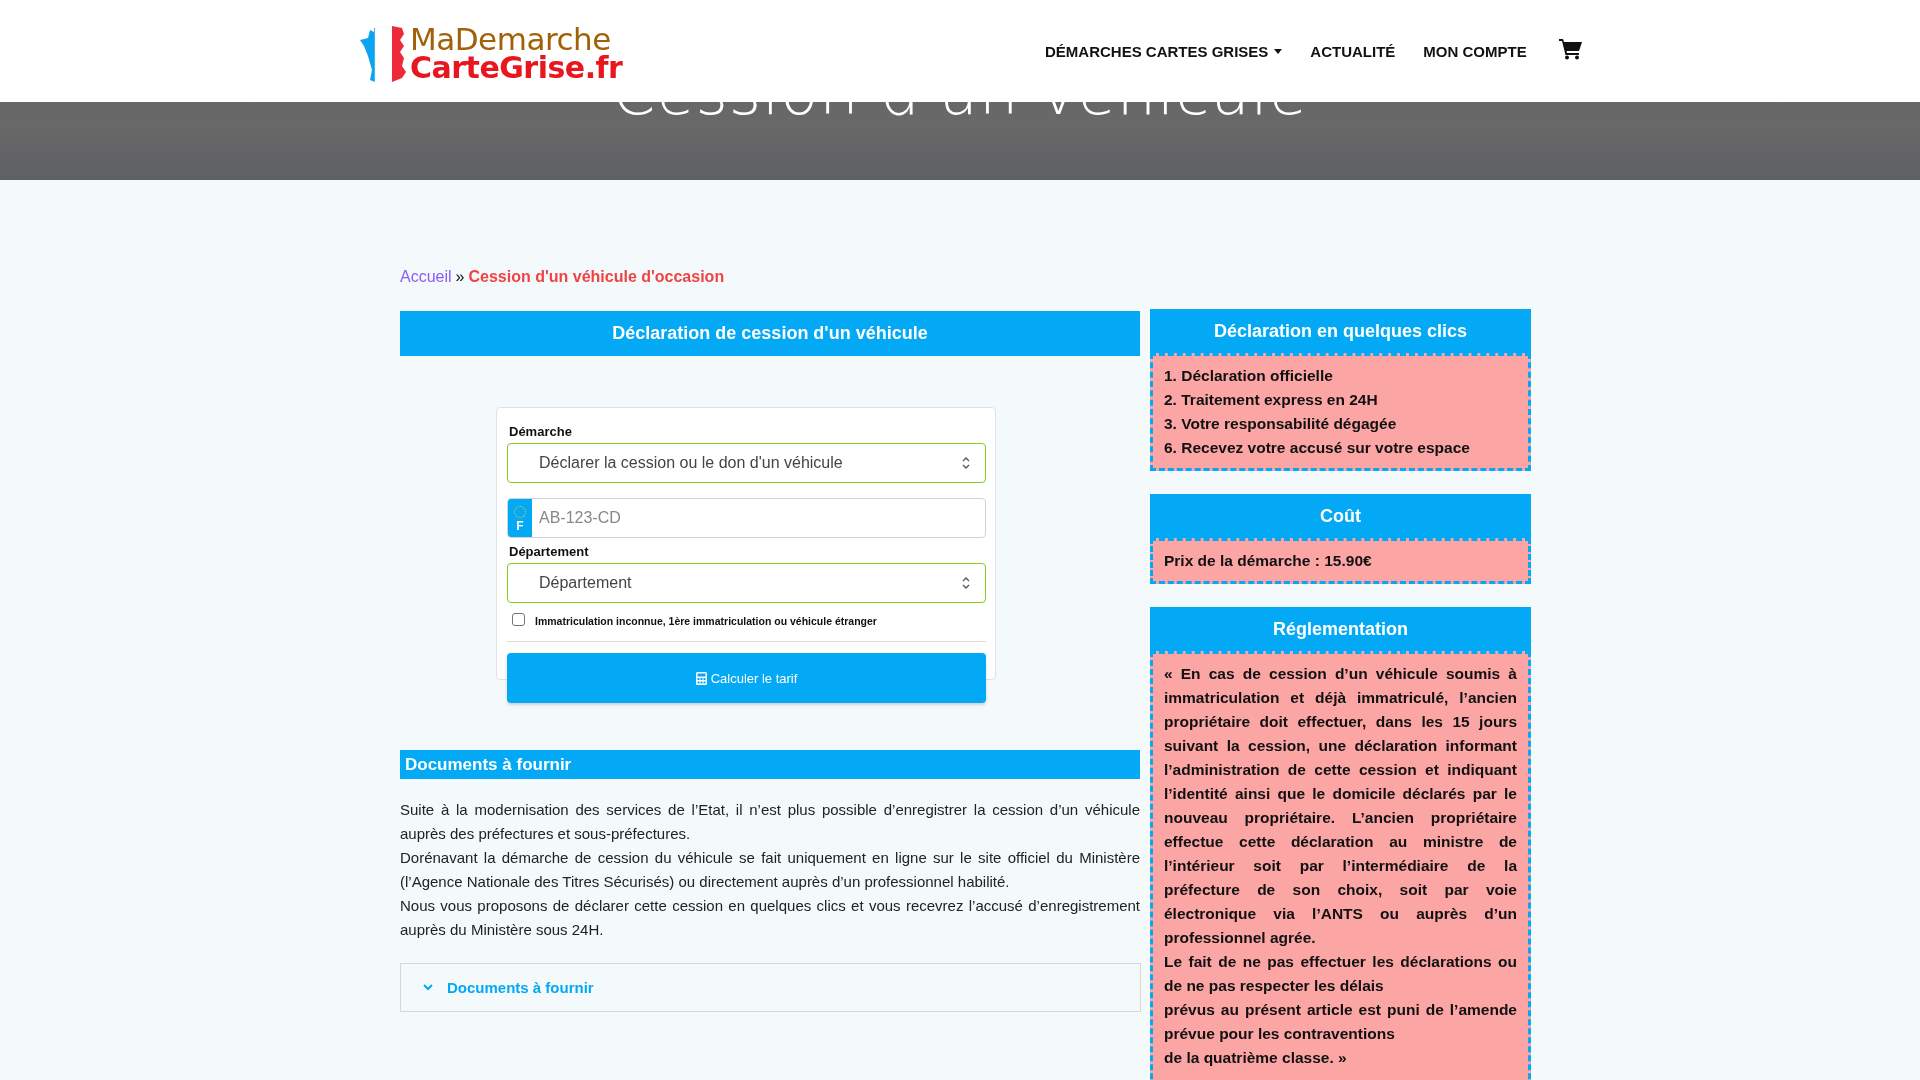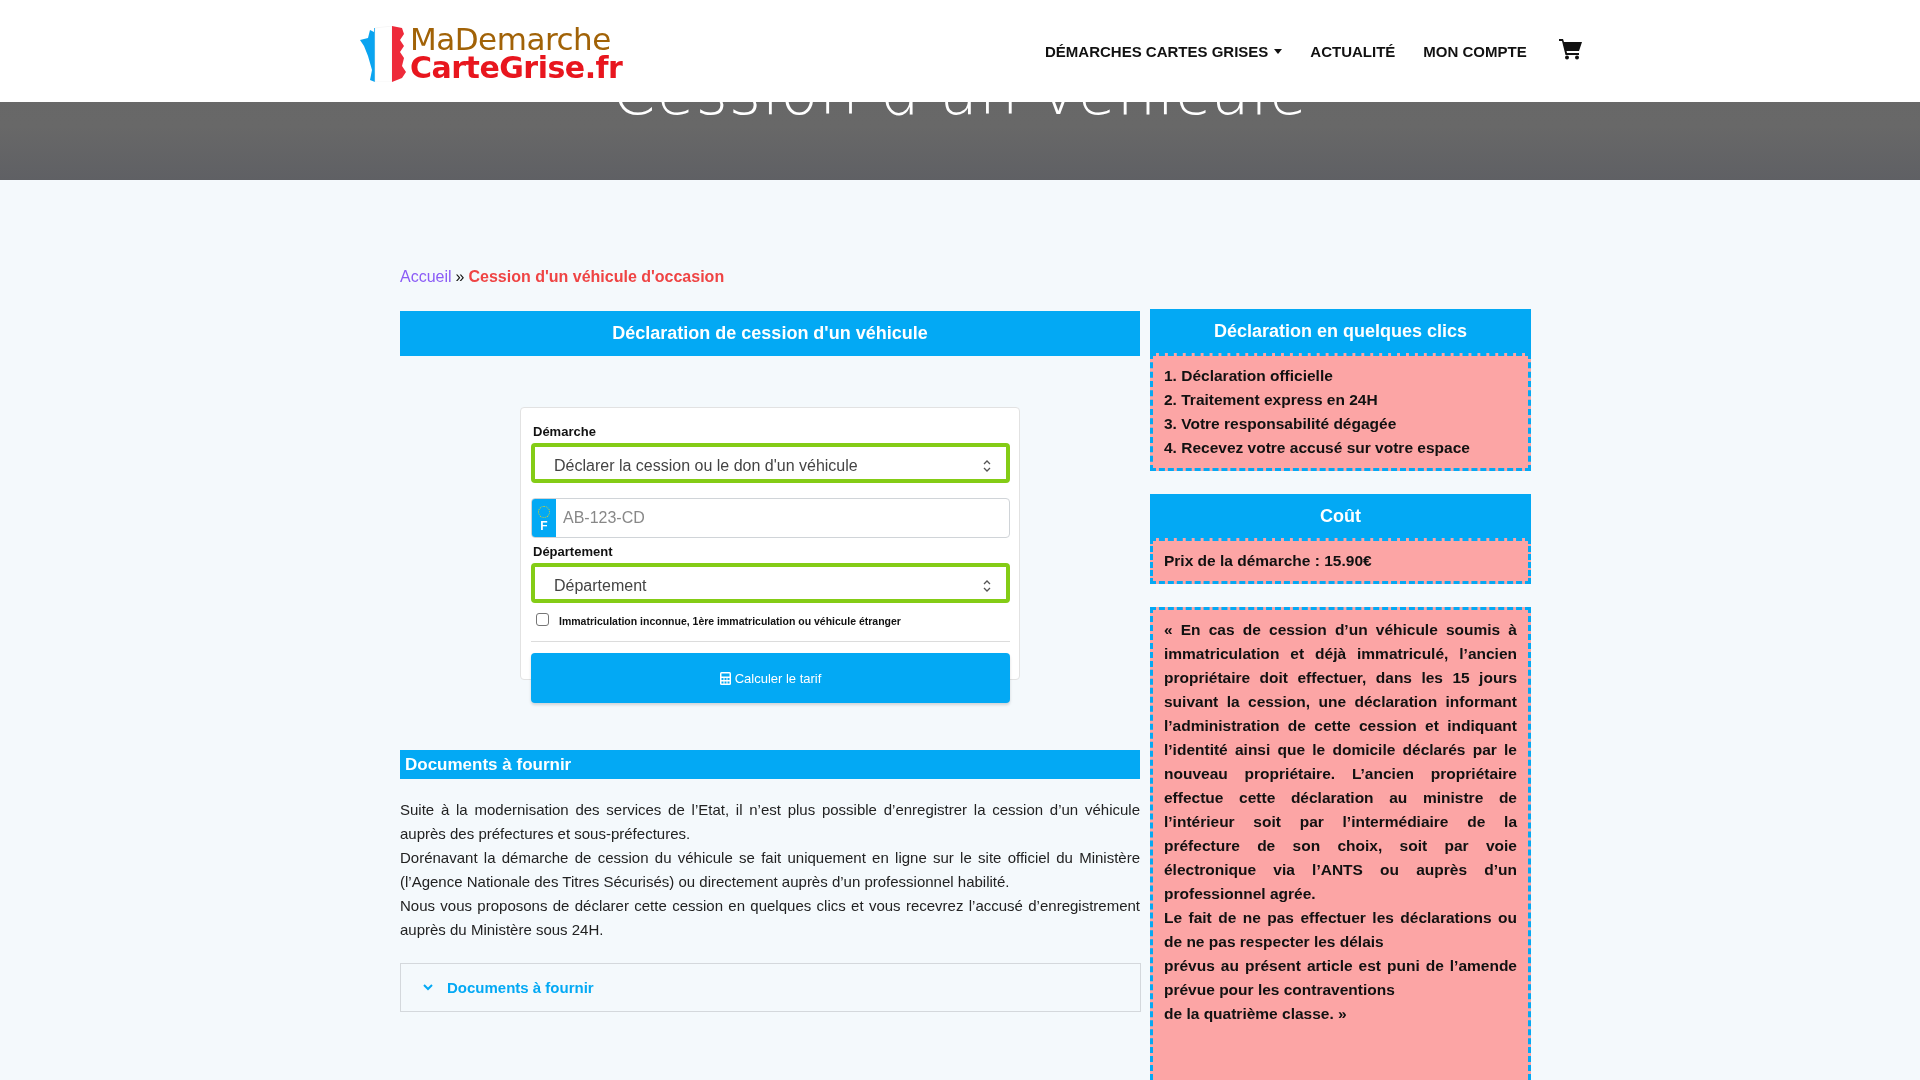--- a/index.html
+++ b/index.html
@@ -24,23 +24,23 @@
 
   
   .breadcrumb { position: absolute; left: 400px; top: 268px; font-size: 16px; }
   .breadcrumb a { color: #8b5cf6; text-decoration: none; text-align: center; }
   .breadcrumb .sep { color: #111; margin: 0 4px; }
   .breadcrumb .current { font-weight: bold; color: #ef4444; }
 
   
   .main-banner { position: absolute; left: 400px; top: 311px; width: 740px; height: 45px; background: #03a9f4; color: #fff; font-size: 18px; font-weight: bold; text-align: center; line-height: 45px; }
 
-  .form-card { position: absolute; left: 520px; top: 407px; width: 500px; height: 273px; background: #fff; border: 1px solid #e2e2e2; border-radius: 4px; }
+  .form-card { position: absolute; left: 496px; top: 407px; width: 500px; height: 273px; background: #fff; border: 1px solid #e2e2e2; border-radius: 4px; }
   .lbl { position: absolute; left: 12px; font-size: 13px; font-weight: bold; color: #111; }
-  .select { position: absolute; left: 10px; width: 479px; height: 40px; border: 4px solid #84cc16; border-radius: 4px; background: #fff; font-size: 16px; color: #444; padding-left: 19px; line-height: 38px; cursor: pointer; }
+  .select { position: absolute; left: 10px; width: 479px; height: 40px; border: 1px solid #84cc16; border-radius: 4px; background: #fff; font-size: 16px; color: #444; padding-left: 31px; line-height: 38px; cursor: pointer; }
   .select .updown { position: absolute; right: 14px; top: 12px; width: 10px; height: 14px; }
   .plate { position: absolute; left: 10px; top: 90px; width: 479px; height: 40px; border: 1px solid #d0d4d8; border-radius: 4px; background: #fff; overflow: hidden; cursor: text; }
   .plate-eu { position: absolute; left: 0; top: 0; width: 24px; height: 38px; background: #03a9f4; }
   .plate-eu .stars { position: absolute; left: 6px; top: 7px; width: 12px; height: 12px; border: 1.5px dotted #e6d21a; border-radius: 50%; }
   .plate-eu .f { position: absolute; left: 0; width: 24px; top: 20px; text-align: center; color: #fff; font-size: 12px; font-weight: bold; }
   .plate-input { position: absolute; left: 31px; top: 0; height: 38px; line-height: 38px; font-size: 16px; color: #888; }
   .check-row { position: absolute; left: 15px; top: 205px; display: flex; cursor: pointer; }
   .checkbox { width: 13px; height: 13px; border: 1px solid #767676; border-radius: 3px; background: #fff; }
   .check-label { margin-left: 10px; font-size: 10.5px; font-weight: bold; color: #111; position: relative; top: 2px; }
   .divider { position: absolute; left: 10px; top: 233px; width: 479px; height: 1px; background: #dcdcdc; }
@@ -157,31 +157,32 @@
     </svg>
   <span class="acc-label">Documents à fournir</span>
 </div>
 
 <div class="side-card" style="top:309px;">
   <div class="side-head">Déclaration en quelques clics</div>
   <div class="side-body">
     <div class="li">1. Déclaration officielle</div>
     <div class="li">2. Traitement express en 24H</div>
     <div class="li">3. Votre responsabilité dégagée</div>
-    <div class="li">4. Recevez votre accusé sur votre espace</div>
+    <div class="li">6. Recevez votre accusé sur votre espace</div>
   </div>
 </div>
 
 <div class="side-card" style="top:494px;">
   <div class="side-head">Coût</div>
   <div class="side-body">
     <div class="li">Prix de la démarche : 15.90€</div>
   </div>
 </div>
 
 <div class="side-card" style="top:607px;">
+  <div class="side-head">Réglementation</div>
   <div class="side-body regl" style="height:500px;">
     <div>« En cas de cession d’un véhicule soumis à immatriculation et déjà immatriculé, l’ancien propriétaire doit effectuer, dans les 15 jours suivant la cession, une déclaration informant l’administration de cette cession et indiquant l’identité ainsi que le domicile déclarés par le nouveau propriétaire. L’ancien propriétaire effectue cette déclaration au ministre de l’intérieur soit par l’intermédiaire de la préfecture de son choix, soit par voie électronique via l’ANTS ou auprès d’un professionnel agrée.</div>
     <div>Le fait de ne pas effectuer les déclarations ou de ne pas respecter les délais</div>
     <div>prévus au présent article est puni de l’amende prévue pour les contraventions</div>
     <div>de la quatrième classe. »</div>
   </div>
 </div>
 
 </body></html>

